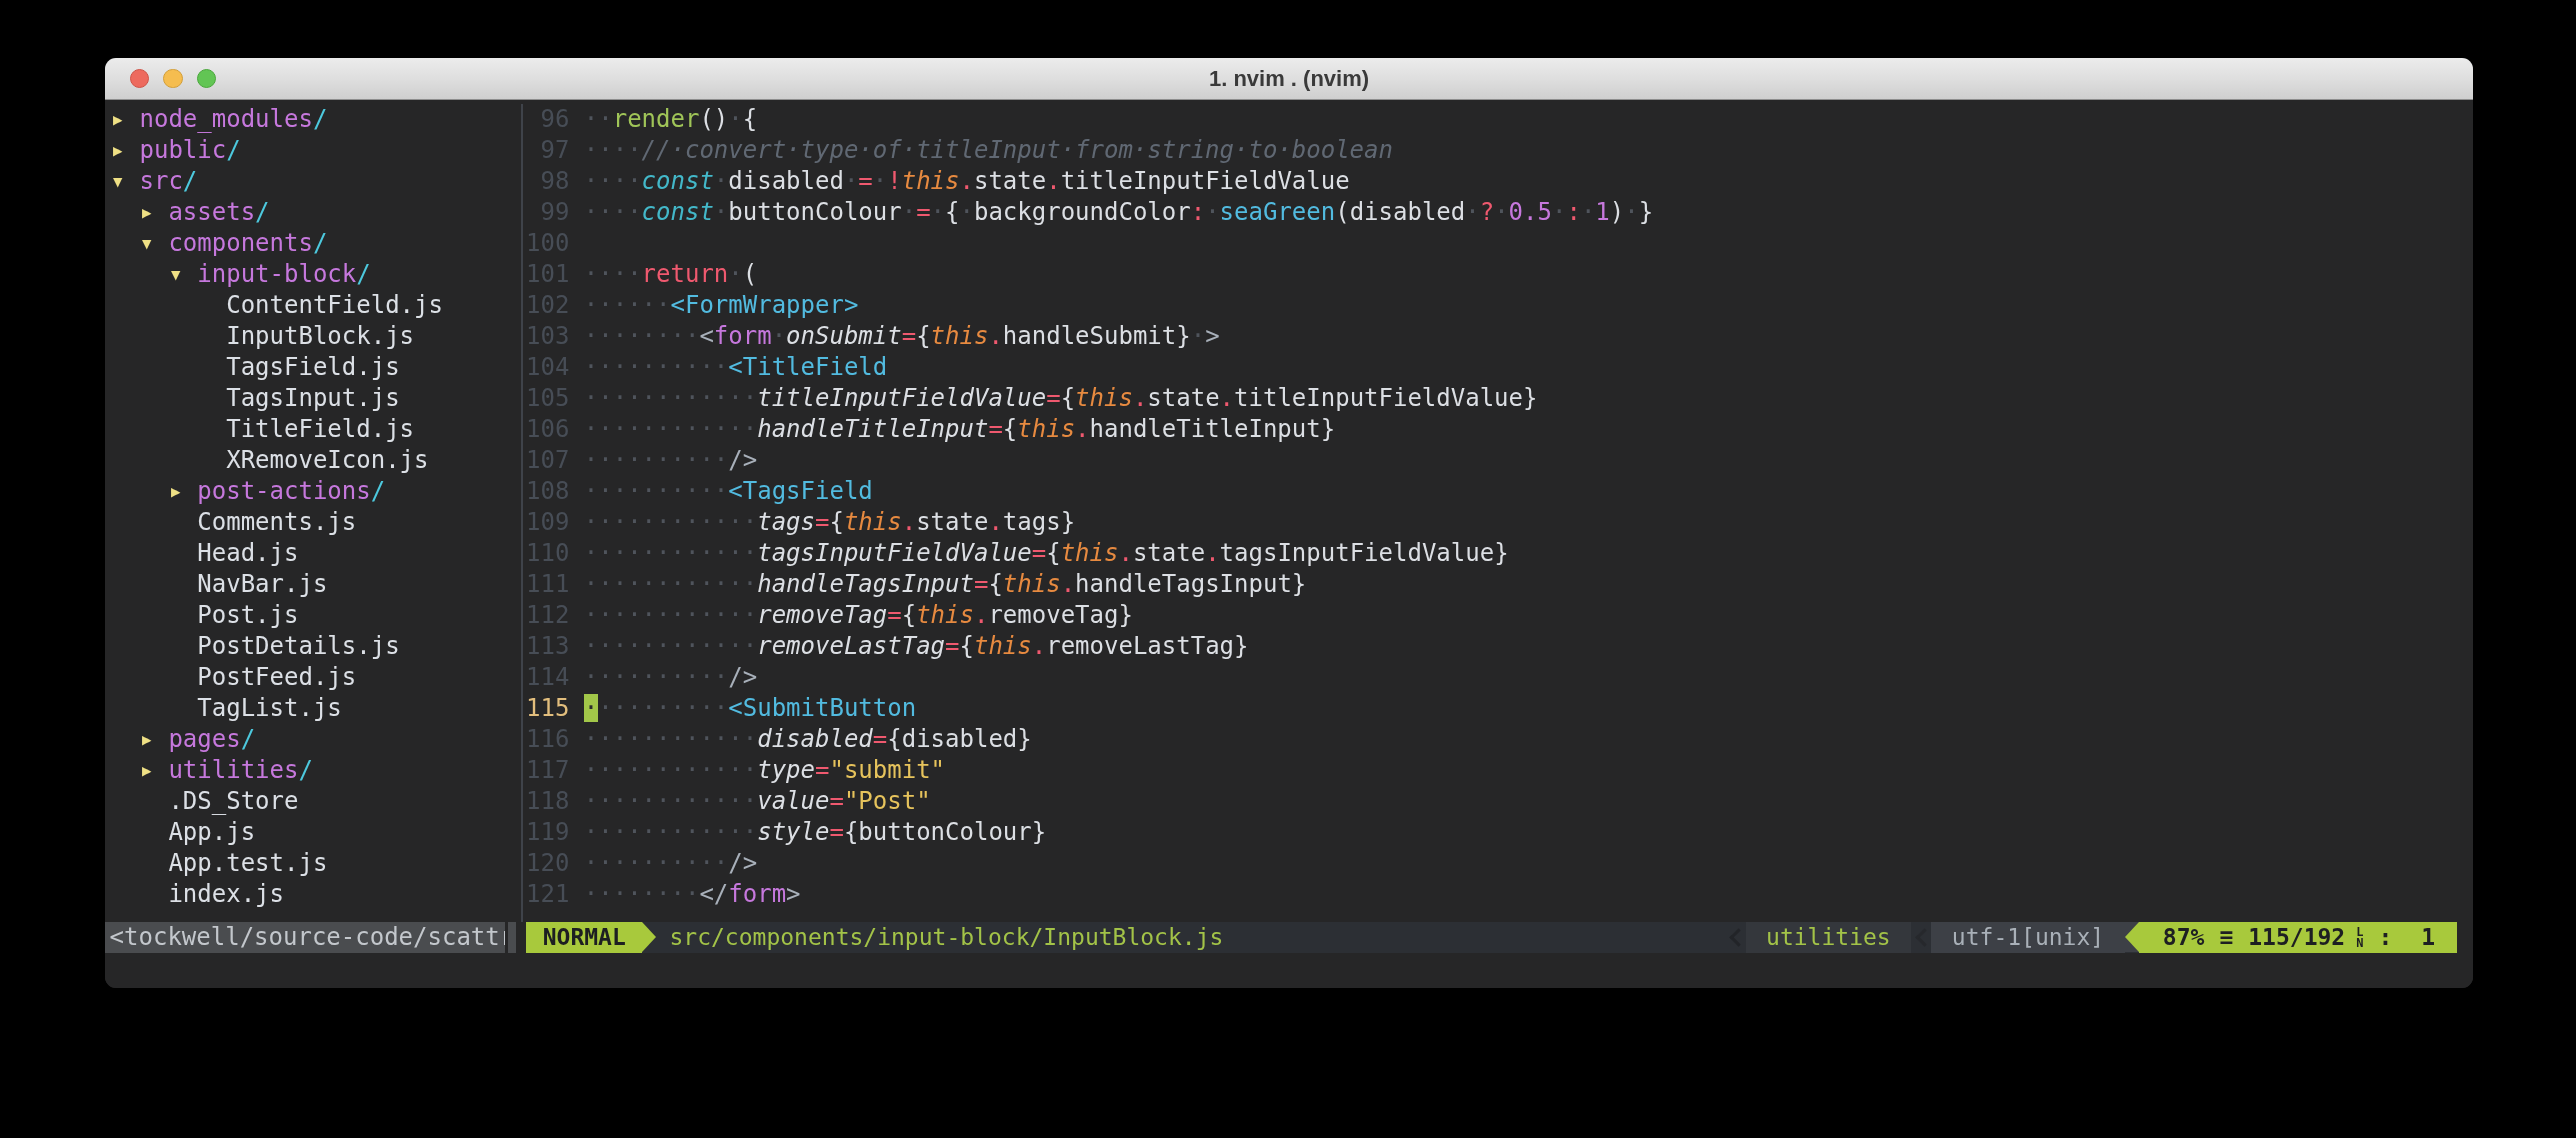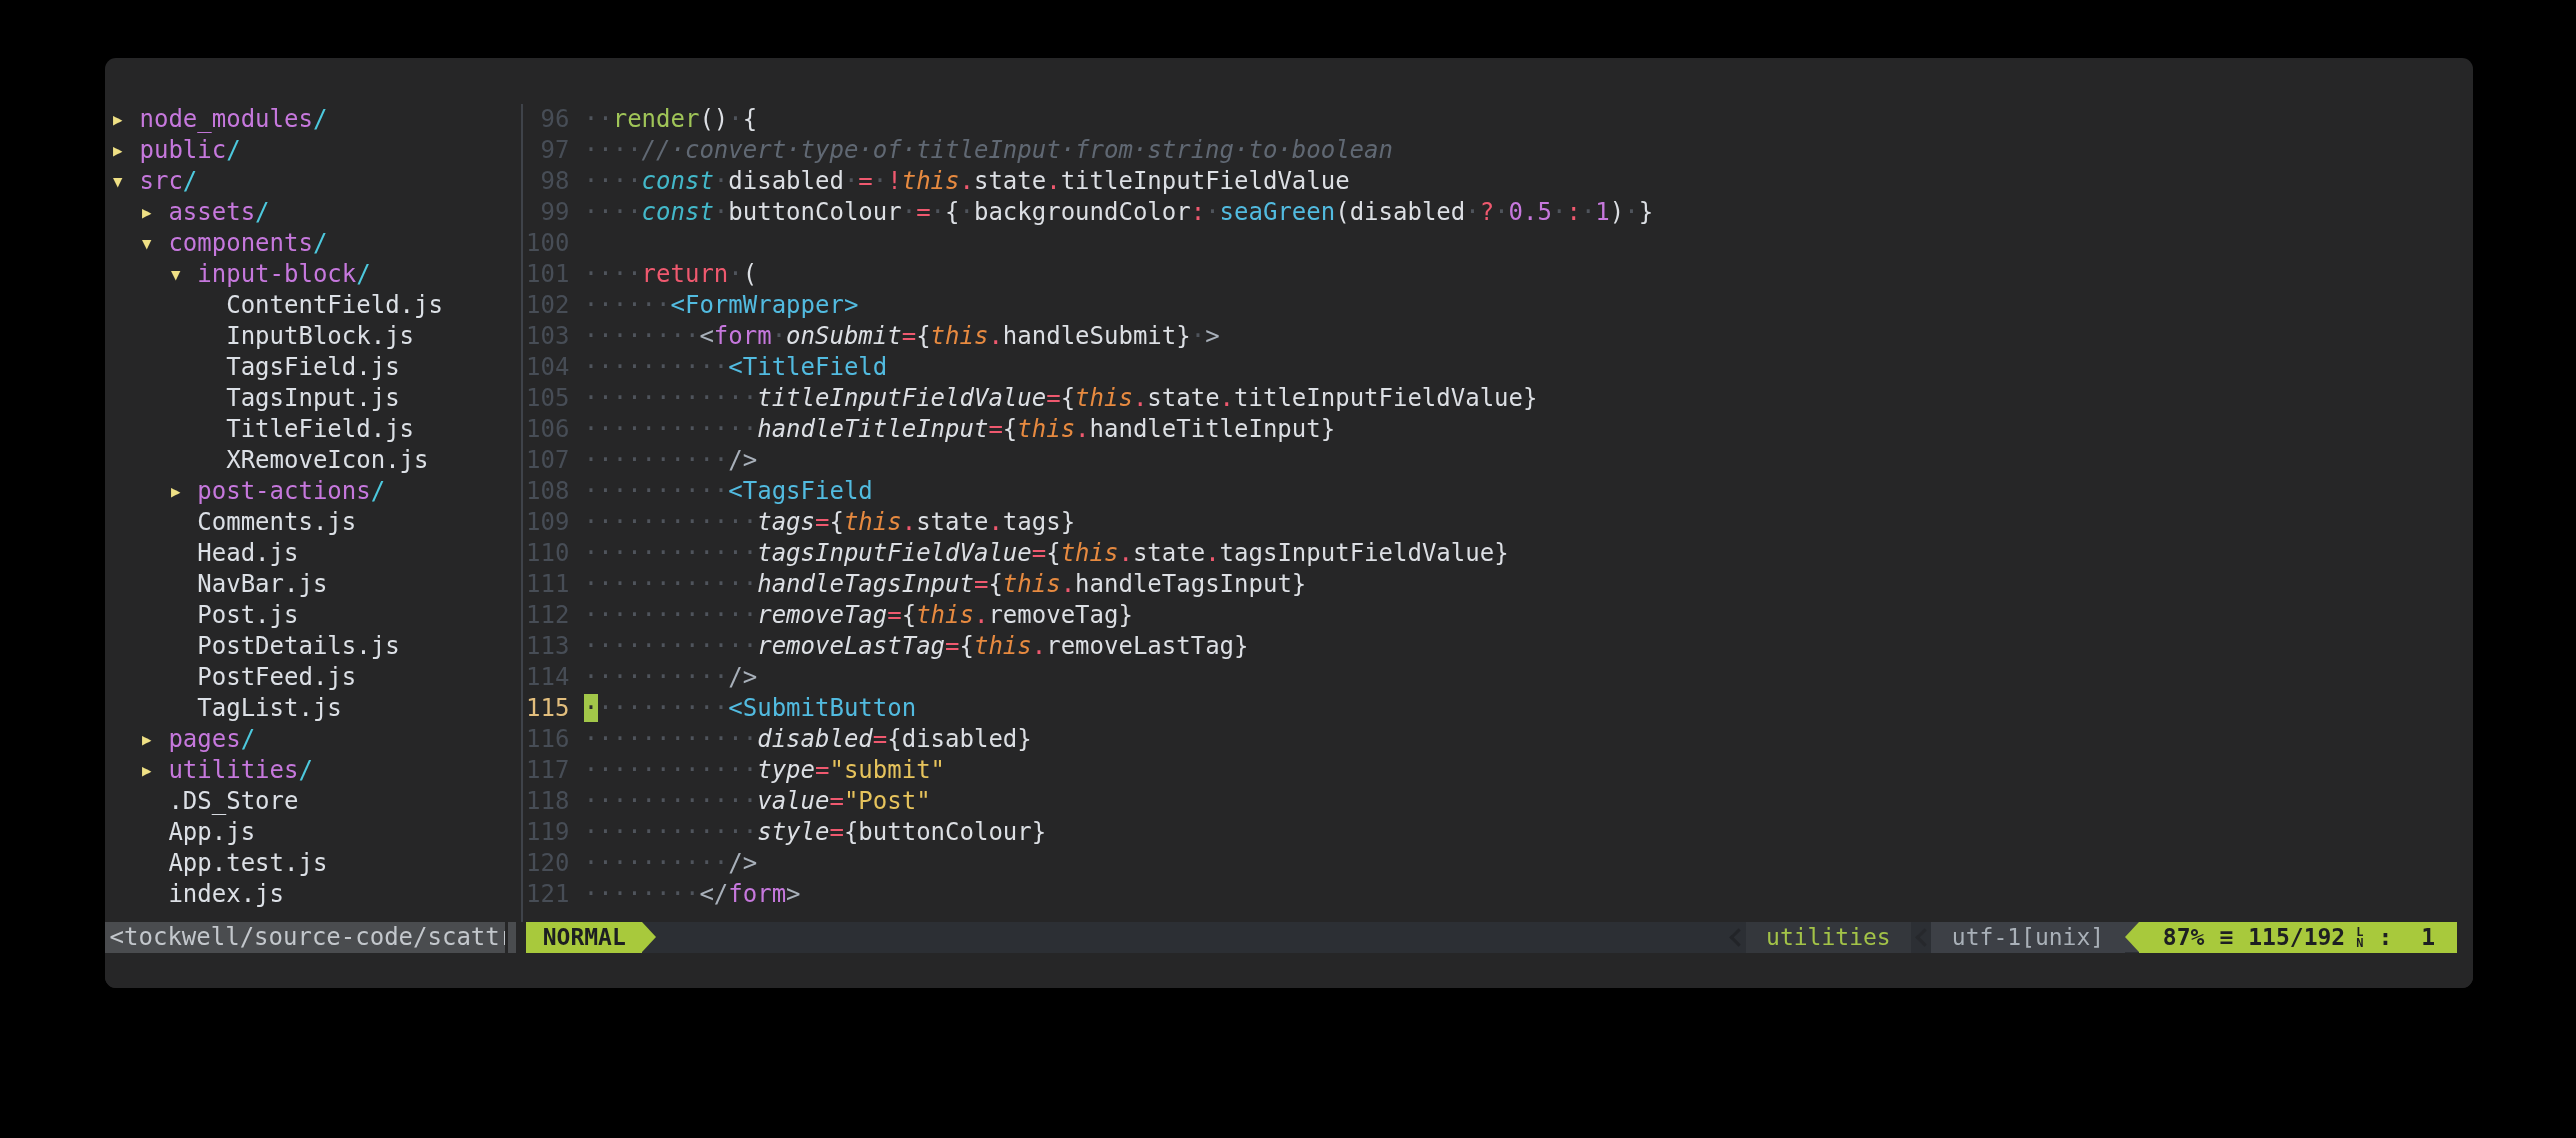--- a/index.html
+++ b/index.html
@@ -51,32 +51,41 @@
   .ln-glyph{display:inline-flex;flex-direction:column;font-size:12px;line-height:10.2px;
             font-weight:bold;margin-left:11px;vertical-align:middle;}
   .cmdline{position:absolute;left:0;top:853px;right:0;height:31px;}
 </style>
 </head>
 <body>
 
 <div class="screen">
   <div class="window">
 
+    <div class="titlebar">
+      <div class="lights">
+        <div class="light red"></div>
+        <div class="light yellow"></div>
+        <div class="light green"></div>
+      </div>
+      <div class="title-text">1. nvim . (nvim)</div>
+    </div>
 
     <div class="term">
       <div class="pane tree-pane"><div class="row"><span style="color: rgb(239, 224, 133);">▸ </span><span style="color: rgb(198, 120, 221);">node_modules</span><span style="color: rgb(77, 201, 222);">/</span></div><div class="row"><span style="color: rgb(239, 224, 133);">▸ </span><span style="color: rgb(198, 120, 221);">public</span><span style="color: rgb(77, 201, 222);">/</span></div><div class="row"><span style="color: rgb(239, 224, 133);">▾ </span><span style="color: rgb(198, 120, 221);">src</span><span style="color: rgb(77, 201, 222);">/</span></div><div class="row"><span>  </span><span style="color: rgb(239, 224, 133);">▸ </span><span style="color: rgb(198, 120, 221);">assets</span><span style="color: rgb(77, 201, 222);">/</span></div><div class="row"><span>  </span><span style="color: rgb(239, 224, 133);">▾ </span><span style="color: rgb(198, 120, 221);">components</span><span style="color: rgb(77, 201, 222);">/</span></div><div class="row"><span>    </span><span style="color: rgb(239, 224, 133);">▾ </span><span style="color: rgb(198, 120, 221);">input-block</span><span style="color: rgb(77, 201, 222);">/</span></div><div class="row"><span>        </span><span style="color: rgb(220, 224, 230);">ContentField.js</span></div><div class="row"><span>        </span><span style="color: rgb(220, 224, 230);">InputBlock.js</span></div><div class="row"><span>        </span><span style="color: rgb(220, 224, 230);">TagsField.js</span></div><div class="row"><span>        </span><span style="color: rgb(220, 224, 230);">TagsInput.js</span></div><div class="row"><span>        </span><span style="color: rgb(220, 224, 230);">TitleField.js</span></div><div class="row"><span>        </span><span style="color: rgb(220, 224, 230);">XRemoveIcon.js</span></div><div class="row"><span>    </span><span style="color: rgb(239, 224, 133);">▸ </span><span style="color: rgb(198, 120, 221);">post-actions</span><span style="color: rgb(77, 201, 222);">/</span></div><div class="row"><span>      </span><span style="color: rgb(220, 224, 230);">Comments.js</span></div><div class="row"><span>      </span><span style="color: rgb(220, 224, 230);">Head.js</span></div><div class="row"><span>      </span><span style="color: rgb(220, 224, 230);">NavBar.js</span></div><div class="row"><span>      </span><span style="color: rgb(220, 224, 230);">Post.js</span></div><div class="row"><span>      </span><span style="color: rgb(220, 224, 230);">PostDetails.js</span></div><div class="row"><span>      </span><span style="color: rgb(220, 224, 230);">PostFeed.js</span></div><div class="row"><span>      </span><span style="color: rgb(220, 224, 230);">TagList.js</span></div><div class="row"><span>  </span><span style="color: rgb(239, 224, 133);">▸ </span><span style="color: rgb(198, 120, 221);">pages</span><span style="color: rgb(77, 201, 222);">/</span></div><div class="row"><span>  </span><span style="color: rgb(239, 224, 133);">▸ </span><span style="color: rgb(198, 120, 221);">utilities</span><span style="color: rgb(77, 201, 222);">/</span></div><div class="row"><span>    </span><span style="color: rgb(220, 224, 230);">.DS_Store</span></div><div class="row"><span>    </span><span style="color: rgb(220, 224, 230);">App.js</span></div><div class="row"><span>    </span><span style="color: rgb(220, 224, 230);">App.test.js</span></div><div class="row"><span>    </span><span style="color: rgb(220, 224, 230);">index.js</span></div></div>
       <div class="vsep"></div>
       <div class="pane code-pane"><div class="row"><span style="color: rgb(71, 77, 86);"> 96 </span><span style="color: rgb(79, 84, 92);">··</span><span style="color: rgb(160, 197, 88);">render</span><span style="color: rgb(220, 223, 228);">()</span><span style="color: rgb(79, 84, 92);">·</span><span style="color: rgb(220, 223, 228);">{</span></div><div class="row"><span style="color: rgb(71, 77, 86);"> 97 </span><span style="color: rgb(79, 84, 92);">····</span><span style="color: rgb(96, 104, 115); font-style: italic;">//·convert·type·of·titleInput·from·string·to·boolean</span></div><div class="row"><span style="color: rgb(71, 77, 86);"> 98 </span><span style="color: rgb(79, 84, 92);">····</span><span style="color: rgb(67, 184, 201); font-style: italic;">const</span><span style="color: rgb(79, 84, 92);">·</span><span style="color: rgb(220, 223, 228);">disabled</span><span style="color: rgb(79, 84, 92);">·</span><span style="color: rgb(239, 89, 111);">=</span><span style="color: rgb(79, 84, 92);">·</span><span style="color: rgb(239, 89, 111);">!</span><span style="color: rgb(231, 138, 64); font-style: italic;">this</span><span style="color: rgb(239, 89, 111);">.</span><span style="color: rgb(220, 223, 228);">state</span><span style="color: rgb(239, 89, 111);">.</span><span style="color: rgb(220, 223, 228);">titleInputFieldValue</span></div><div class="row"><span style="color: rgb(71, 77, 86);"> 99 </span><span style="color: rgb(79, 84, 92);">····</span><span style="color: rgb(67, 184, 201); font-style: italic;">const</span><span style="color: rgb(79, 84, 92);">·</span><span style="color: rgb(220, 223, 228);">buttonColour</span><span style="color: rgb(79, 84, 92);">·</span><span style="color: rgb(239, 89, 111);">=</span><span style="color: rgb(79, 84, 92);">·</span><span style="color: rgb(220, 223, 228);">{</span><span style="color: rgb(79, 84, 92);">·</span><span style="color: rgb(220, 223, 228);">backgroundColor</span><span style="color: rgb(239, 89, 111);">:</span><span style="color: rgb(79, 84, 92);">·</span><span style="color: rgb(82, 187, 224);">seaGreen</span><span style="color: rgb(220, 223, 228);">(disabled</span><span style="color: rgb(79, 84, 92);">·</span><span style="color: rgb(239, 89, 111);">?</span><span style="color: rgb(79, 84, 92);">·</span><span style="color: rgb(198, 120, 221);">0.5</span><span style="color: rgb(79, 84, 92);">·</span><span style="color: rgb(239, 89, 111);">:</span><span style="color: rgb(79, 84, 92);">·</span><span style="color: rgb(198, 120, 221);">1</span><span style="color: rgb(220, 223, 228);">)</span><span style="color: rgb(79, 84, 92);">·</span><span style="color: rgb(220, 223, 228);">}</span></div><div class="row"><span style="color: rgb(71, 77, 86);">100 </span></div><div class="row"><span style="color: rgb(71, 77, 86);">101 </span><span style="color: rgb(79, 84, 92);">····</span><span style="color: rgb(239, 89, 111);">return</span><span style="color: rgb(79, 84, 92);">·</span><span style="color: rgb(220, 223, 228);">(</span></div><div class="row"><span style="color: rgb(71, 77, 86);">102 </span><span style="color: rgb(79, 84, 92);">······</span><span style="color: rgb(82, 187, 224);">&lt;FormWrapper&gt;</span></div><div class="row"><span style="color: rgb(71, 77, 86);">103 </span><span style="color: rgb(79, 84, 92);">········</span><span style="color: rgb(168, 176, 186);">&lt;</span><span style="color: rgb(198, 120, 221);">form</span><span style="color: rgb(79, 84, 92);">·</span><span style="color: rgb(220, 223, 228); font-style: italic;">onSubmit</span><span style="color: rgb(239, 89, 111);">=</span><span style="color: rgb(220, 223, 228);">{</span><span style="color: rgb(231, 138, 64); font-style: italic;">this</span><span style="color: rgb(239, 89, 111);">.</span><span style="color: rgb(220, 223, 228);">handleSubmit}</span><span style="color: rgb(79, 84, 92);">·</span><span style="color: rgb(168, 176, 186);">&gt;</span></div><div class="row"><span style="color: rgb(71, 77, 86);">104 </span><span style="color: rgb(79, 84, 92);">··········</span><span style="color: rgb(82, 187, 224);">&lt;TitleField</span></div><div class="row"><span style="color: rgb(71, 77, 86);">105 </span><span style="color: rgb(79, 84, 92);">············</span><span style="color: rgb(220, 223, 228); font-style: italic;">titleInputFieldValue</span><span style="color: rgb(239, 89, 111);">=</span><span style="color: rgb(220, 223, 228);">{</span><span style="color: rgb(231, 138, 64); font-style: italic;">this</span><span style="color: rgb(239, 89, 111);">.</span><span style="color: rgb(220, 223, 228);">state</span><span style="color: rgb(239, 89, 111);">.</span><span style="color: rgb(220, 223, 228);">titleInputFieldValue}</span></div><div class="row"><span style="color: rgb(71, 77, 86);">106 </span><span style="color: rgb(79, 84, 92);">············</span><span style="color: rgb(220, 223, 228); font-style: italic;">handleTitleInput</span><span style="color: rgb(239, 89, 111);">=</span><span style="color: rgb(220, 223, 228);">{</span><span style="color: rgb(231, 138, 64); font-style: italic;">this</span><span style="color: rgb(239, 89, 111);">.</span><span style="color: rgb(220, 223, 228);">handleTitleInput}</span></div><div class="row"><span style="color: rgb(71, 77, 86);">107 </span><span style="color: rgb(79, 84, 92);">··········</span><span style="color: rgb(168, 176, 186);">/&gt;</span></div><div class="row"><span style="color: rgb(71, 77, 86);">108 </span><span style="color: rgb(79, 84, 92);">··········</span><span style="color: rgb(82, 187, 224);">&lt;TagsField</span></div><div class="row"><span style="color: rgb(71, 77, 86);">109 </span><span style="color: rgb(79, 84, 92);">············</span><span style="color: rgb(220, 223, 228); font-style: italic;">tags</span><span style="color: rgb(239, 89, 111);">=</span><span style="color: rgb(220, 223, 228);">{</span><span style="color: rgb(231, 138, 64); font-style: italic;">this</span><span style="color: rgb(239, 89, 111);">.</span><span style="color: rgb(220, 223, 228);">state</span><span style="color: rgb(239, 89, 111);">.</span><span style="color: rgb(220, 223, 228);">tags}</span></div><div class="row"><span style="color: rgb(71, 77, 86);">110 </span><span style="color: rgb(79, 84, 92);">············</span><span style="color: rgb(220, 223, 228); font-style: italic;">tagsInputFieldValue</span><span style="color: rgb(239, 89, 111);">=</span><span style="color: rgb(220, 223, 228);">{</span><span style="color: rgb(231, 138, 64); font-style: italic;">this</span><span style="color: rgb(239, 89, 111);">.</span><span style="color: rgb(220, 223, 228);">state</span><span style="color: rgb(239, 89, 111);">.</span><span style="color: rgb(220, 223, 228);">tagsInputFieldValue}</span></div><div class="row"><span style="color: rgb(71, 77, 86);">111 </span><span style="color: rgb(79, 84, 92);">············</span><span style="color: rgb(220, 223, 228); font-style: italic;">handleTagsInput</span><span style="color: rgb(239, 89, 111);">=</span><span style="color: rgb(220, 223, 228);">{</span><span style="color: rgb(231, 138, 64); font-style: italic;">this</span><span style="color: rgb(239, 89, 111);">.</span><span style="color: rgb(220, 223, 228);">handleTagsInput}</span></div><div class="row"><span style="color: rgb(71, 77, 86);">112 </span><span style="color: rgb(79, 84, 92);">············</span><span style="color: rgb(220, 223, 228); font-style: italic;">removeTag</span><span style="color: rgb(239, 89, 111);">=</span><span style="color: rgb(220, 223, 228);">{</span><span style="color: rgb(231, 138, 64); font-style: italic;">this</span><span style="color: rgb(239, 89, 111);">.</span><span style="color: rgb(220, 223, 228);">removeTag}</span></div><div class="row"><span style="color: rgb(71, 77, 86);">113 </span><span style="color: rgb(79, 84, 92);">············</span><span style="color: rgb(220, 223, 228); font-style: italic;">removeLastTag</span><span style="color: rgb(239, 89, 111);">=</span><span style="color: rgb(220, 223, 228);">{</span><span style="color: rgb(231, 138, 64); font-style: italic;">this</span><span style="color: rgb(239, 89, 111);">.</span><span style="color: rgb(220, 223, 228);">removeLastTag}</span></div><div class="row"><span style="color: rgb(71, 77, 86);">114 </span><span style="color: rgb(79, 84, 92);">··········</span><span style="color: rgb(168, 176, 186);">/&gt;</span></div><div class="row"><span style="color: rgb(226, 190, 125);">115 </span><span style="color: rgb(42, 44, 46); background: rgb(162, 199, 73);">·</span><span style="color: rgb(79, 84, 92);">·········</span><span style="color: rgb(82, 187, 224);">&lt;SubmitButton</span></div><div class="row"><span style="color: rgb(71, 77, 86);">116 </span><span style="color: rgb(79, 84, 92);">············</span><span style="color: rgb(220, 223, 228); font-style: italic;">disabled</span><span style="color: rgb(239, 89, 111);">=</span><span style="color: rgb(220, 223, 228);">{disabled}</span></div><div class="row"><span style="color: rgb(71, 77, 86);">117 </span><span style="color: rgb(79, 84, 92);">············</span><span style="color: rgb(220, 223, 228); font-style: italic;">type</span><span style="color: rgb(239, 89, 111);">=</span><span style="color: rgb(230, 195, 92);">"submit"</span></div><div class="row"><span style="color: rgb(71, 77, 86);">118 </span><span style="color: rgb(79, 84, 92);">············</span><span style="color: rgb(220, 223, 228); font-style: italic;">value</span><span style="color: rgb(239, 89, 111);">=</span><span style="color: rgb(230, 195, 92);">"Post"</span></div><div class="row"><span style="color: rgb(71, 77, 86);">119 </span><span style="color: rgb(79, 84, 92);">············</span><span style="color: rgb(220, 223, 228); font-style: italic;">style</span><span style="color: rgb(239, 89, 111);">=</span><span style="color: rgb(220, 223, 228);">{buttonColour}</span></div><div class="row"><span style="color: rgb(71, 77, 86);">120 </span><span style="color: rgb(79, 84, 92);">··········</span><span style="color: rgb(168, 176, 186);">/&gt;</span></div><div class="row"><span style="color: rgb(71, 77, 86);">121 </span><span style="color: rgb(79, 84, 92);">········</span><span style="color: rgb(168, 176, 186);">&lt;/</span><span style="color: rgb(198, 120, 221);">form</span><span style="color: rgb(168, 176, 186);">&gt;</span></div></div>
 
       <div class="nerd-status">&lt;tockwell/source-code/scattr</div>
       <div class="nerd-nub"></div>
 
       <div class="statusline">
         <div class="mode-badge">NORMAL</div>
         <div class="arrow-right"></div>
+        <div class="file-name">src/components/input-block/InputBlock.js</div>
         <div class="spacer"></div>
         <div class="chev"></div>
         <div class="seg-ft">utilities</div>
         <div class="chev chev2"></div>
         <div class="seg-enc">utf-1[unix]</div>
         <div class="arrow-left"></div>
         <div class="seg-pos">
           <span class="m">87%</span>
           <span class="m">≡</span>
           <span class="m">115/192</span>

